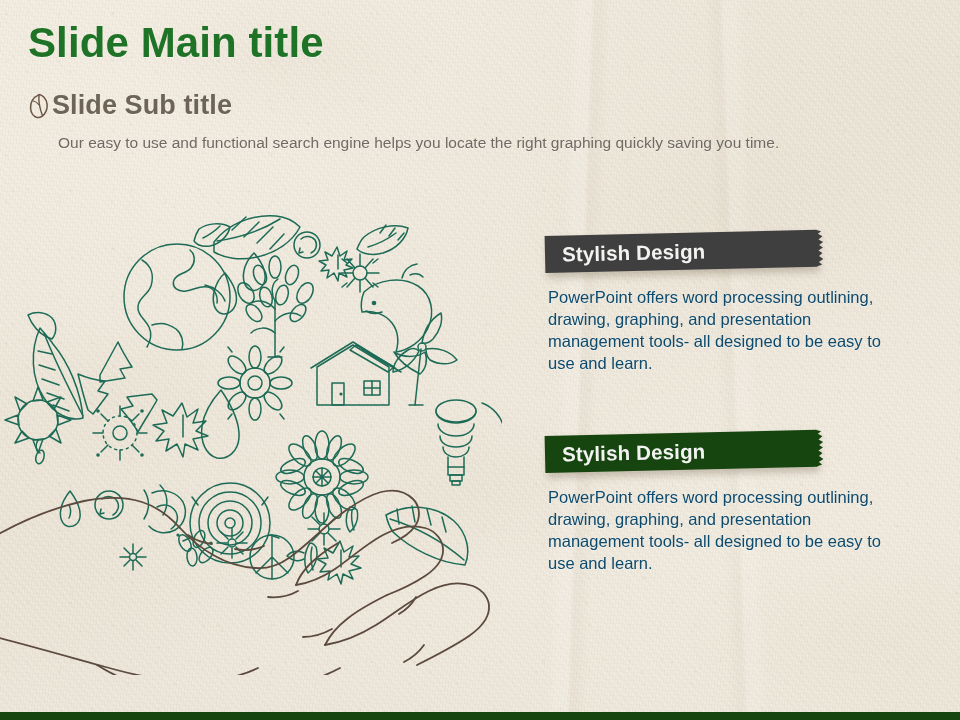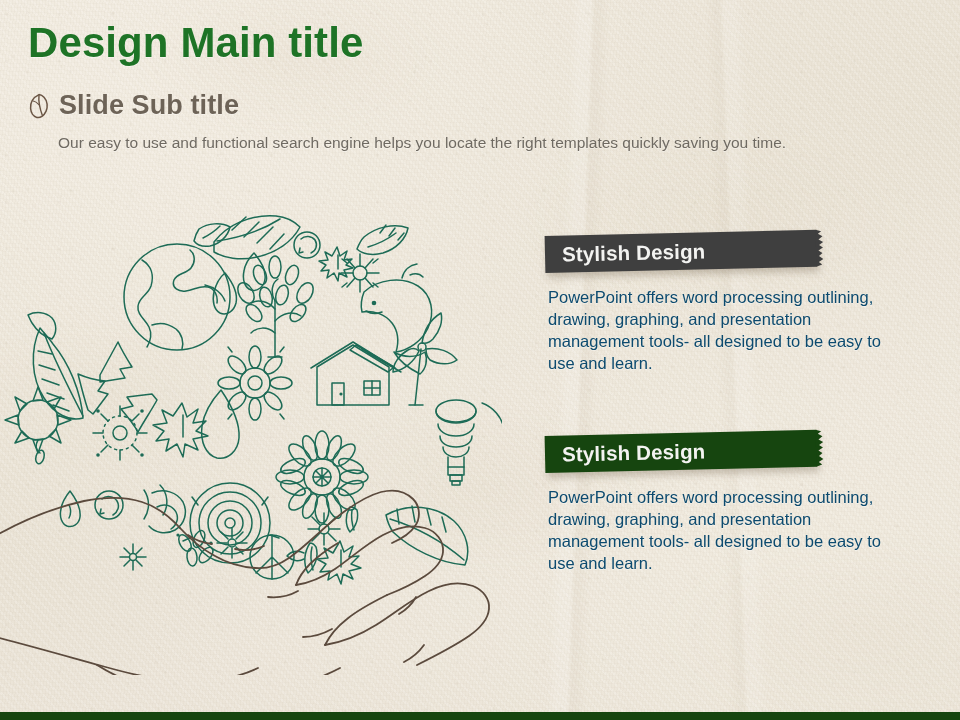--- a/index.html
+++ b/index.html
@@ -54,21 +54,21 @@
   }
 
   
   .main-title{
     position:absolute;left:28px;top:22px;
     font-size:42px;font-weight:700;letter-spacing:.1px;
     color:#1e7326;line-height:1;
     text-shadow:0 1px 0 rgba(255,255,255,.45);
   }
   .subtitle-row{
-    position:absolute;left:28px;top:92px;display:flex;align-items:center;gap:9px;
+    position:absolute;left:28px;top:92px;display:flex;align-items:center;gap:2px;
   }
   .leaf-icon{width:22px;height:26px;display:block;}
   .subtitle-text{
     font-size:27px;font-weight:700;color:#6d6357;line-height:1;
     letter-spacing:.1px;
     text-shadow:0 1px 0 rgba(255,255,255,.4);
   }
   .desc{
     position:absolute;left:58px;top:130px;width:760px;
     font-size:15.5px;color:#6f6a62;line-height:1.72;
@@ -117,34 +117,34 @@
 <body>
 
 <div id="slide">
 
   <div class="paper-base"></div>
   <div class="paper-blotch"></div>
   <div class="paper-fiber"></div>
   <div class="paper-grain"></div>
   <div class="paper-crease"></div>
 
-  <div class="main-title">Design Main title</div>
+  <div class="main-title">Slide Main title</div>
 
   <div class="subtitle-row">
     <span class="leaf-icon-wrap">
       <svg class="leaf-icon" viewBox="0 0 22 26" fill="none">
         <path d="M11 1.6C5.2 4.4 2.2 9.6 2.6 15.4c.3 4.6 3 8.2 6.2 9 3.5.9 7.3-1.8 9.2-6 2-4.5 1.6-10.4-2-14.2-1.4-1.5-3.2-2.4-5-2.6z" stroke="#6a5544" stroke-width="1.5" stroke-linejoin="round"></path>
         <path d="M11 2.2c-.6 5.3.4 12.3 3.4 20.2" stroke="#6a5544" stroke-width="1.4" stroke-linecap="round"></path>
         <path d="M4.6 7.8c2.4.6 4.6 2 6.3 3.9" stroke="#6a5544" stroke-width="1.1" stroke-linecap="round"></path>
       </svg>
     </span>
     <span class="subtitle-text">Slide Sub title</span>
   </div>
 
-  <div class="desc">Our easy to use and functional search engine helps you locate the right templates quickly saving you time.</div>
+  <div class="desc">Our easy to use and functional search engine helps you locate the right graphing quickly saving you time.</div>
 
   <div class="artwork">
     <svg viewBox="0 0 510 470" fill="none" stroke-linecap="round" stroke-linejoin="round">
       <g stroke="#1d6b56" stroke-width="1.5" fill="none">
 
         <g>
           <circle cx="185" cy="92" r="53"></circle>
           <path d="M150 55c10 6 12 16 9 26-3 9-12 11-13 20s7 13 11 21c3 6 2 14-2 20"></path>
           <path d="M198 45c6 5 5 13 1 18-5 6-14 5-17 12-3 8 5 12 12 11 8-1 14-6 22-4 7 2 10 9 9 16"></path>
           <path d="M160 120c8-3 17-1 24 4 6 5 8 13 6 20"></path>

